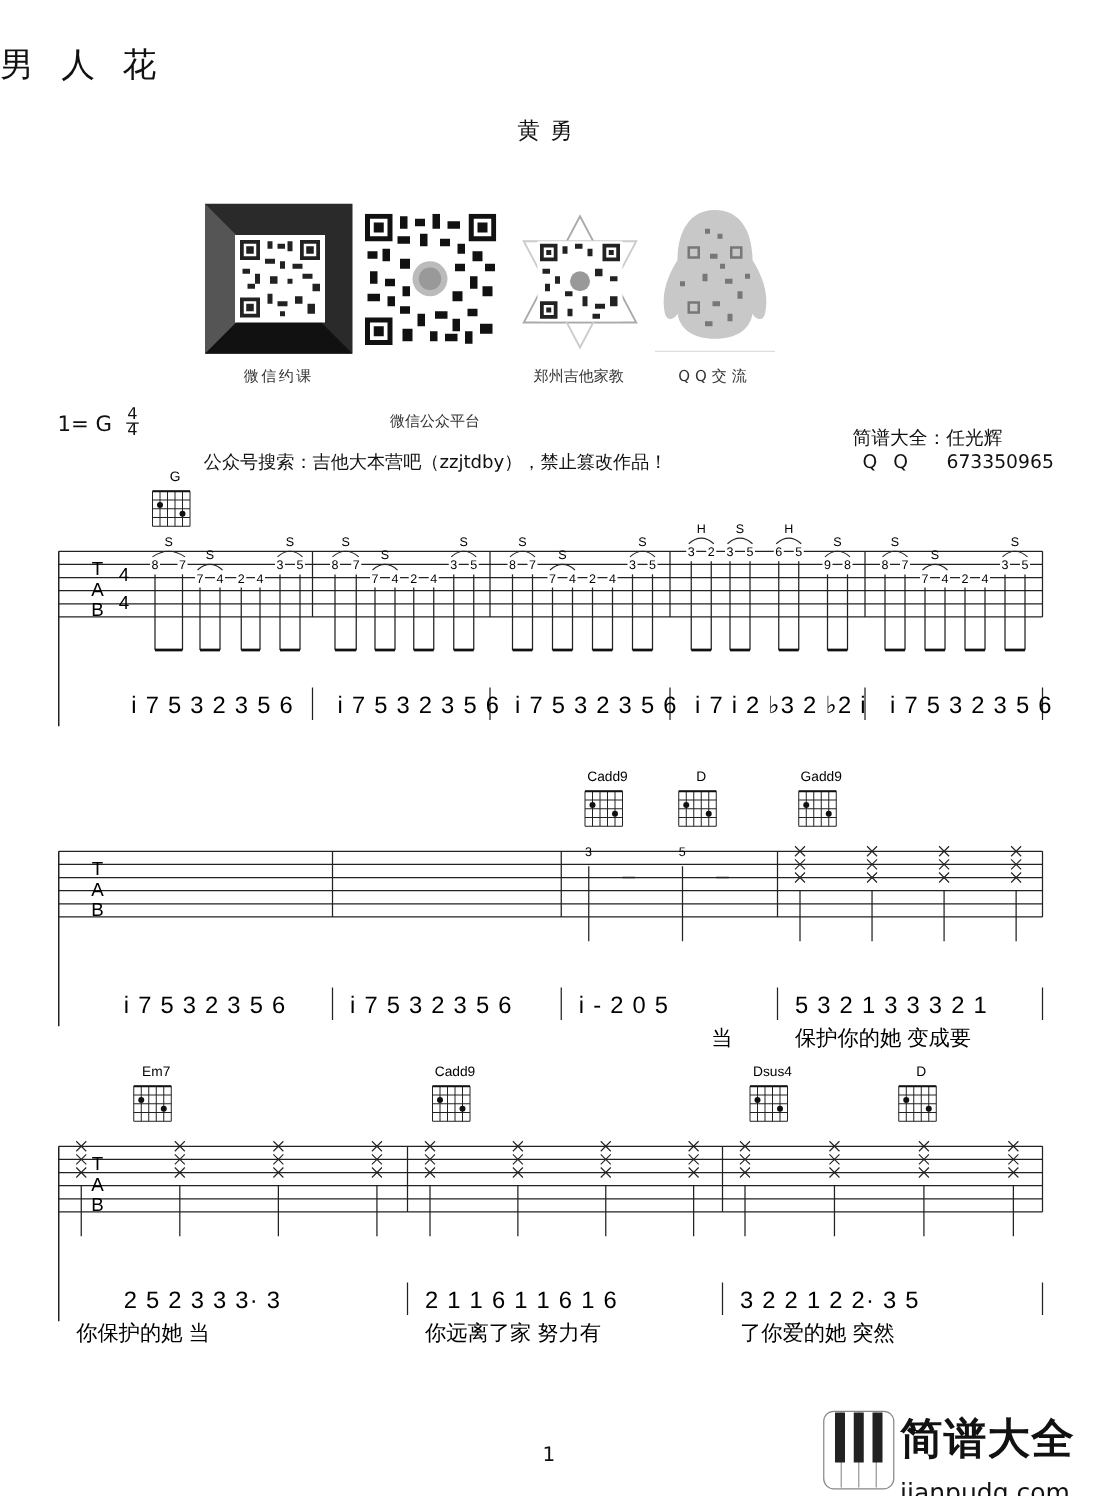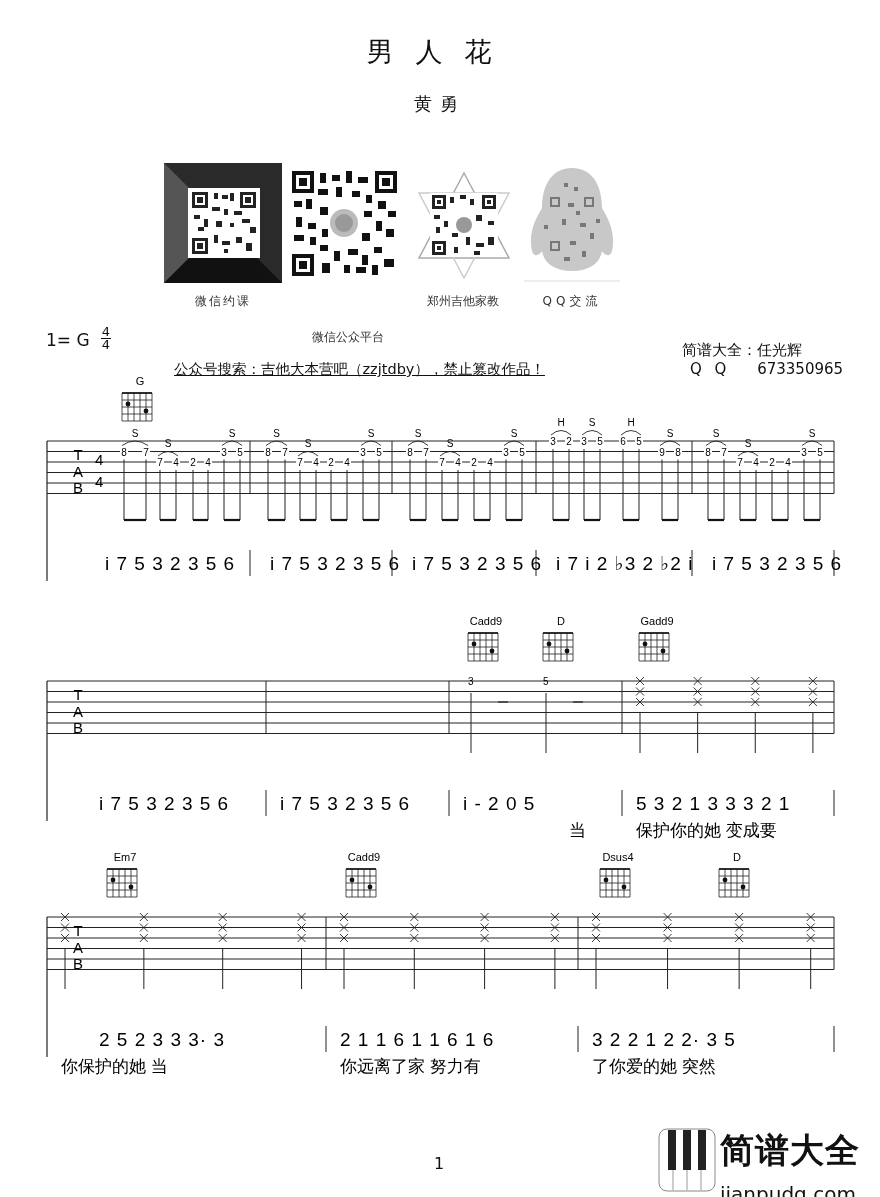--- a/index.html
+++ b/index.html
@@ -1,25 +1,25 @@
 <!DOCTYPE html>
 <html><head>
 <meta charset="utf-8">
 <style>
   html,body{margin:0;padding:0;background:#fff;}
   body{width:880px;height:1197px;position:relative;overflow:hidden;font-family:"DejaVu Sans","Liberation Sans",sans-serif;color:#111;}
   .abs{position:absolute;}
-  .title{left:0;width:880px;top:34px;text-align:center;font-size:27px;letter-spacing:22px;font-family:"DejaVu Sans",sans-serif;}
+  .title{left:0;width:880px;top:34px;font-size:27px;letter-spacing:22px;font-family:"DejaVu Sans",sans-serif;}
   .artist{left:0;width:880px;top:92px;text-align:center;font-size:18px;letter-spacing:8px;}
   .qr{position:absolute;top:163px;width:118px;height:120px;}
   .qr-label{position:absolute;top:293px;width:120px;text-align:center;font-size:12px;letter-spacing:2px;color:#333;}
   .key{left:46px;top:330px;font-size:17px;}
   .timesig{left:101px;top:326px;font-size:13px;line-height:12px;text-align:center;width:10px;}
   .timesig .ln{border-top:1px solid #111;}
-  .notice{left:174px;top:360px;font-size:14.5px;text-decoration:underline;}
+  .notice{left:163px;top:360px;font-size:14.5px;}
   .arranger{left:682px;top:341px;font-size:15px;}
   .qq{left:690px;top:360px;font-size:15px;word-spacing:8px;}
   .pagenum{left:434px;top:1154px;font-size:16px;}
   .logo{left:658px;top:1128px;width:224px;height:64px;}
   .logo-text-cn{position:absolute;left:62px;top:0px;font-size:34px;letter-spacing:1px;font-weight:bold;}
   .logo-text-en{position:absolute;left:62px;top:54px;font-size:20px;}
   svg text{font-family:"Liberation Sans","DejaVu Sans",sans-serif;}
 </style>
 </head>
 <body>

